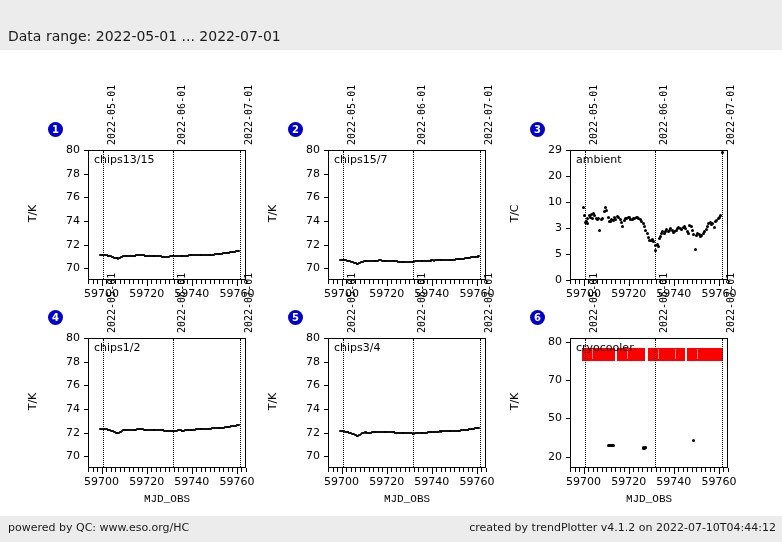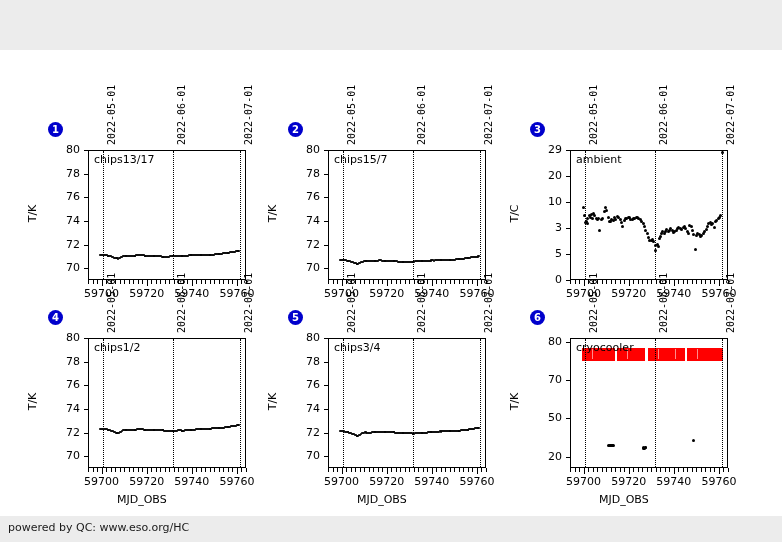--- a/index.html
+++ b/index.html
@@ -140,21 +140,23 @@
   }
   .xtick {
     position: absolute;
     width: 0;
     border-left: 1px solid #000000;
   }
   .xtitle {
     position: absolute;
     font-size: 11px;
     color: #000000;
+    text-align: center;
     white-space: nowrap;
+    font-family: Liberation Mono, monospace;
   }
   
   .datelab {
     position: absolute;
     font-family: "DejaVu Sans Mono", monospace;
     font-size: 10px;
     color: #000000;
     white-space: nowrap;
     transform-origin: 0 0;
     transform: rotate(-90deg);
@@ -175,30 +177,31 @@
     background: #ff0000;
     z-index: 3;
   }
 </style>
 </head>
 <body>
 
 <div id="root">
 
   <div class="header">
+    <div class="header-sub">Data range: 2022-05-01 ... 2022-07-01</div>
   </div>
 
   <div class="plot-area" id="plot-area">
       <div class="panel" style="left: 0px; top: 0px;">
         <div class="badge" style="left: 48px; top: 72px;">1</div>
         <div class="datelab" style="left: 105.543px; top: 95px;">2022-05-01</div>
         <div class="datelab" style="left: 175.514px; top: 95px;">2022-06-01</div>
         <div class="datelab" style="left: 243.229px; top: 95px;">2022-07-01</div>
         <div class="frame" style="left: 88px; top: 100px; width: 158px; height: 130px;">
-          <div class="panel-label">chips13/17</div>
+          <div class="panel-label">chips13/15</div>
           <div class="vline" style="left: 13.5429px;"></div>
           <div class="vline" style="left: 83.5143px;"></div>
           <div class="vline" style="left: 151.229px;"></div>
           <div class="dot" style="left: 10.2857px; top: 102.764px;"></div>
           <div class="dot" style="left: 11.1886px; top: 102.823px;"></div>
           <div class="dot" style="left: 12.0914px; top: 102.882px;"></div>
           <div class="dot" style="left: 12.9943px; top: 102.941px;"></div>
           <div class="dot" style="left: 13.8971px; top: 103px;"></div>
           <div class="dot" style="left: 14.8px; top: 103.118px;"></div>
           <div class="dot" style="left: 15.7029px; top: 103.236px;"></div>
@@ -1322,15 +1325,16 @@
         <div class="xlab" style="left: 558.543px; top: 425px; width: 50px;">59700</div>
         <div class="xlab" style="left: 603.686px; top: 425px; width: 50px;">59720</div>
         <div class="xlab" style="left: 648.829px; top: 425px; width: 50px;">59740</div>
         <div class="xlab" style="left: 693.971px; top: 425px; width: 50px;">59760</div>
         <div class="xtitle" style="left: 599px; top: 443px; width: 100px;">MJD_OBS</div>
       </div>
     </div>
 
   <div class="footer">
     <div class="footer-left">powered by QC: www.eso.org/HC</div>
+    <div class="footer-right">created by trendPlotter v4.1.2 on 2022-07-10T04:44:12</div>
   </div>
 
 </div>
 
 </body></html>

